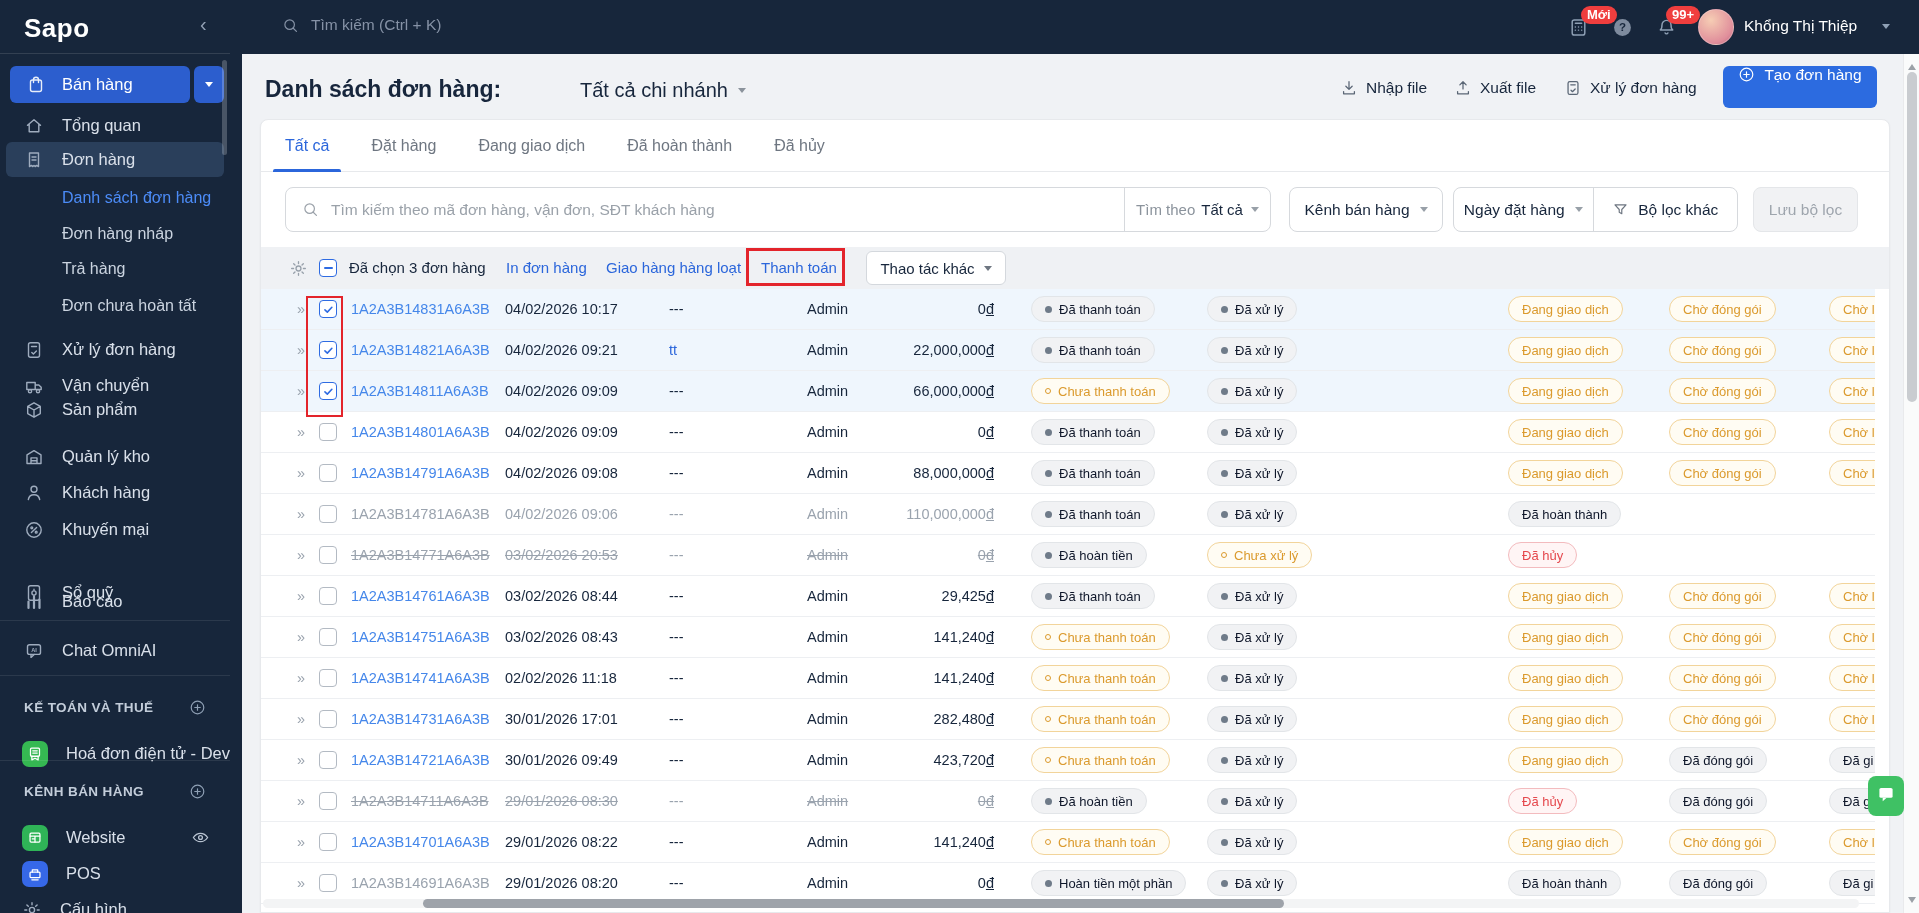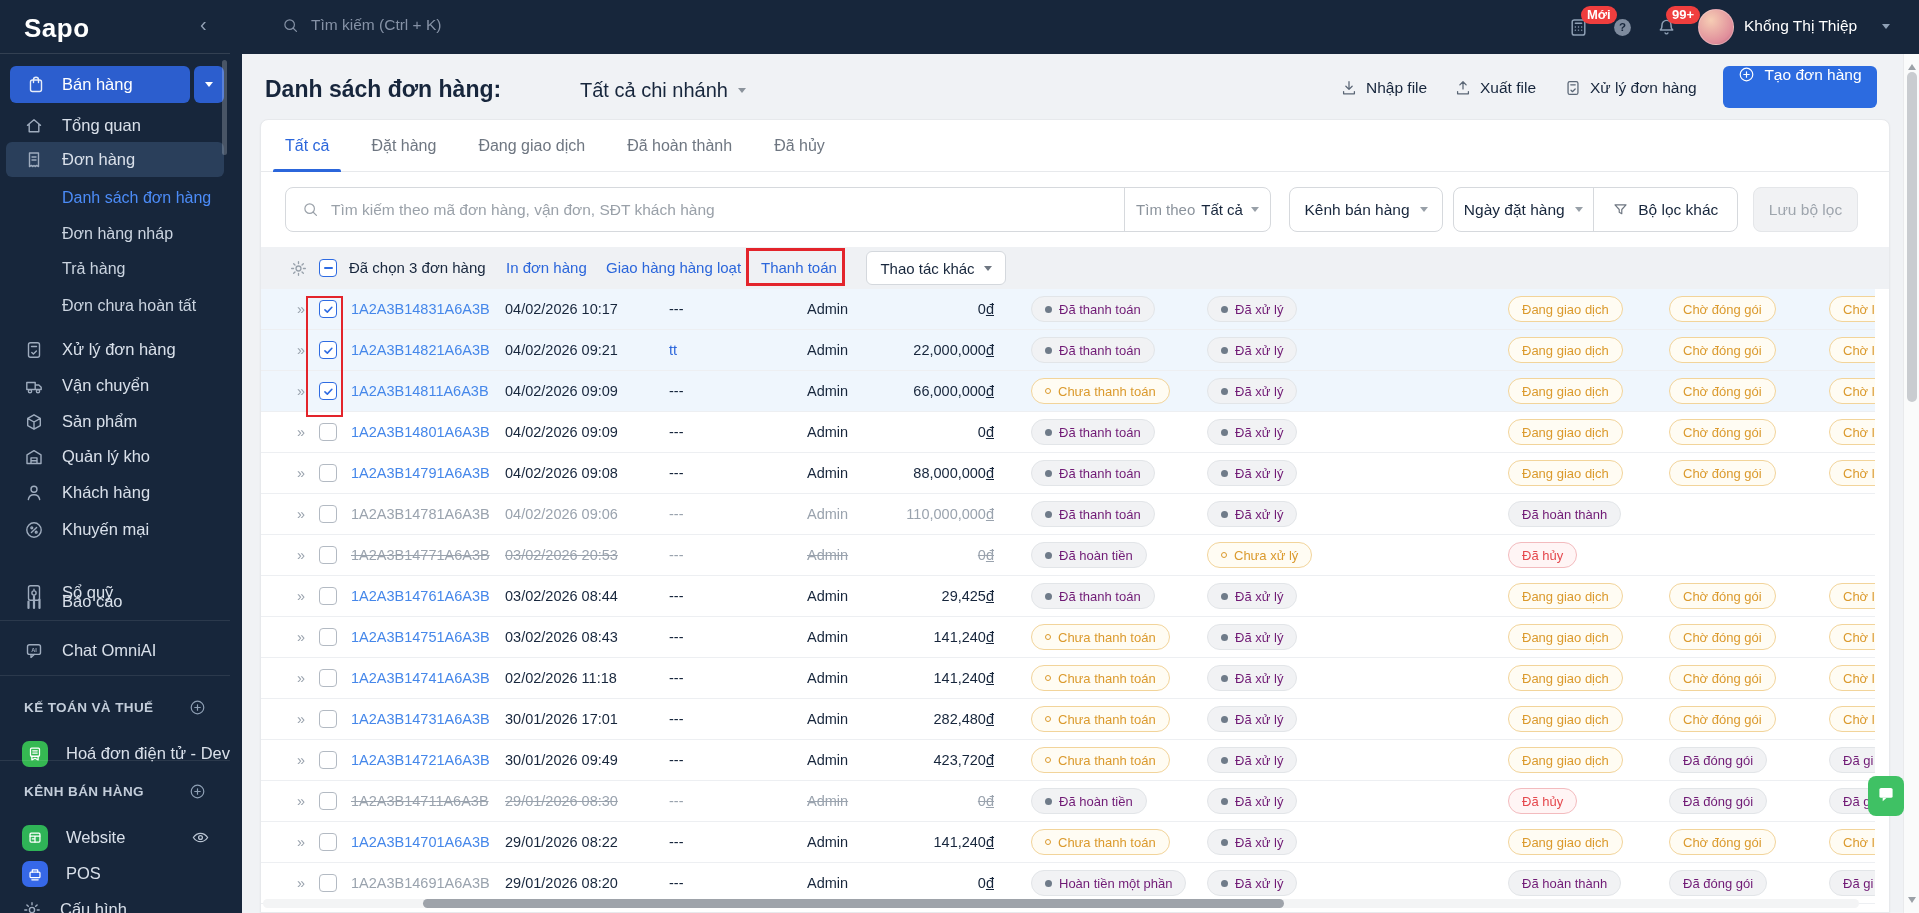--- a/index.html
+++ b/index.html
@@ -100,21 +100,21 @@
   .c-check { left:58px; }
   .c-code { left:90px; color:#4587EA; cursor:pointer; text-decoration:none; }
   .c-date { left:244px; }
   .c-note { left:408px; }
   .c-note.lnk { color:#2B66DB; cursor:pointer; }
   .c-staff { left:546px; }
   .c-amt { left:600px; width:133px; text-align:right; }
   .cur { text-decoration:underline; }
   .c-pay { left:770px; } .c-proc { left:946px; } .c-st { left:1247px; } .c-pack { left:1408px; } .c-ship { left:1568px; }
   .pill { display:inline-flex; align-items:center; gap:7px; height:26px; padding:0 13px; border-radius:14px; font-size:13px; border:1px solid; white-space:nowrap; }
-  .pill.gray-dot, .pill.gray { background:#F1F2F4; border-color:#E2E5E8; color:#701a75; }
+  .pill.gray-dot, .pill.gray { background:#F1F2F4; border-color:#E2E5E8; color:#0f172a; }
   .pill .dot { width:7px; height:7px; border-radius:50%; background:#6F7B89; flex:0 0 auto; }
   .pill.yellow-dot, .pill.yellow { background:#FFFCF3; border-color:#F2D49A; color:#DB9A2D; }
   .pill.yellow-dot .dot { background:transparent; border:1.5px solid #DB9A2D; width:6px; height:6px; }
   .pill.red { background:#FFF5F5; border-color:#F3BBBE; color:#E5484D; }
   .row.muted .c-code, .row.muted .c-date, .row.muted .c-note, .row.muted .c-staff, .row.muted .c-amt { color:#9AA3AE; }
   .row.cancelled .c-code, .row.cancelled .c-date, .row.cancelled .c-staff, .row.cancelled .c-amt { color:#9AA3AE; text-decoration:line-through; }
   .row.cancelled .c-note { color:#9AA3AE; }
   .row .c-code.dim { color:#9AA3AE; }
 
   .htrack { position:absolute; left:2px; top:779px; width:1596px; height:9px; background:#F3F4F5; border-radius:5px; }
@@ -209,21 +209,21 @@
         <span>Xử lý đơn hàng</span>
       </div>
       <div class="snav" style="top: 314px;">
         <span class="icon"><svg viewBox="0 0 20 20">
             <path d="M2.8 6.5h8.4v7H2.8zM11.2 9h3.6l2.4 2.3v2.2h-6z"></path>
             <circle cx="6" cy="15.2" r="1.6"></circle>
             <circle cx="14" cy="15.2" r="1.6"></circle>
           </svg></span>
         <span>Vận chuyển</span>
       </div>
-      <div class="snav" style="top: 350px;">
+      <div class="snav" style="top: 338px;">
         <span class="icon"><svg viewBox="0 0 20 20">
             <path d="M10 2.8 16.3 6.4v7.2L10 17.2l-6.3-3.6V6.4zM3.7 6.4 10 10l6.3-3.6M10 10v7.2"></path>
           </svg></span>
         <span>Sản phẩm</span>
       </div>
       <div class="snav" style="top: 385px;">
         <span class="icon"><svg viewBox="0 0 20 20">
             <path d="M3 16.5V7.8L10 3.6l7 4.2v8.7M3 16.5h14M7 16.5v-5.6h6v5.6M7 13.7h6"></path>
           </svg></span>
         <span>Quản lý kho</span>

